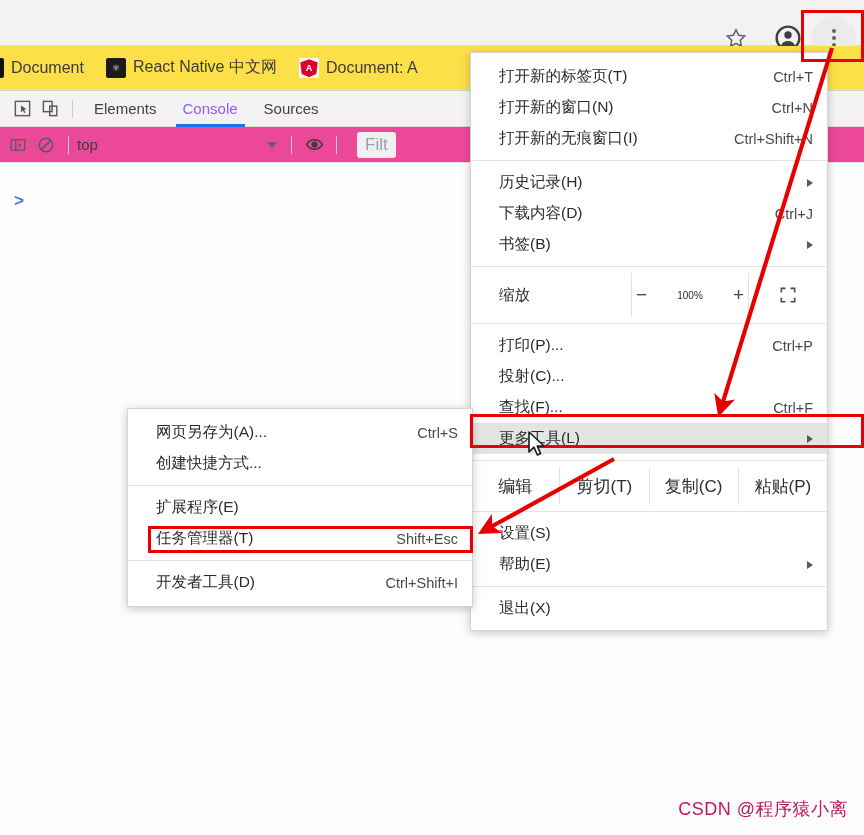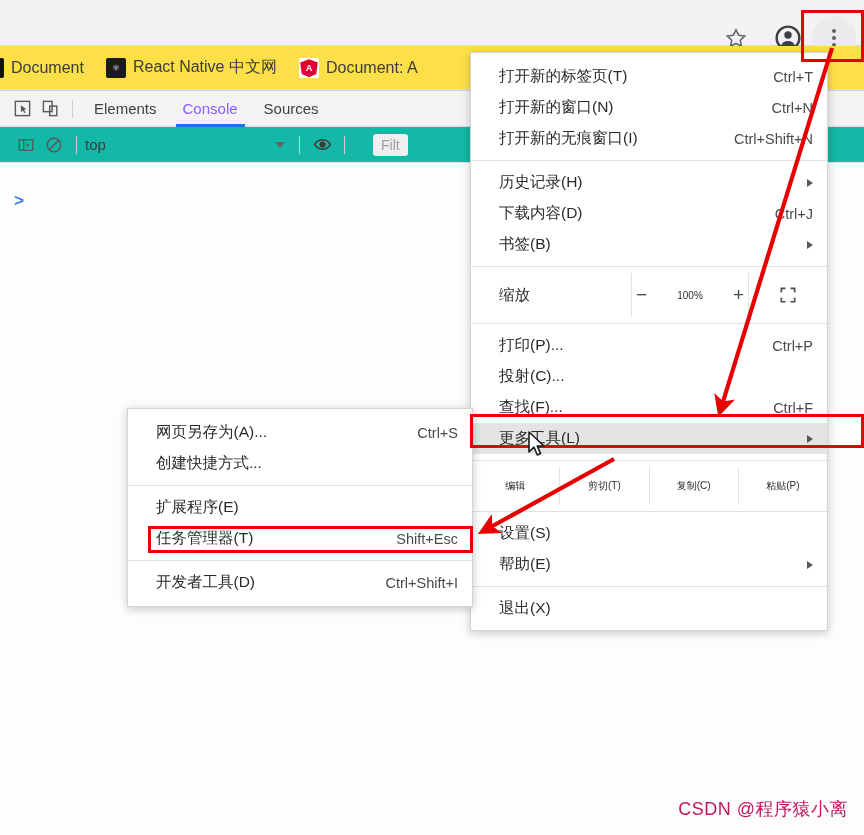--- a/index.html
+++ b/index.html
@@ -105,43 +105,43 @@
     content: "";
     position: absolute; left: 6px; right: 6px; bottom: 0;
     height: 3px; background: #1a73e8;
   }
 
   .dt-filterbar {
     position: relative;
     height: 36px;
     border-bottom: 1px solid #e4e4e4;
     display: flex; align-items: center;
-    background: #14b8a6;
-    padding-left: 12px;
+    background: #ec4899;
+    padding-left: 4px;
     box-sizing: border-box;
   }
   .ctx-select {
     display: flex; align-items: center;
     font-size: 15px; color: #3c3c3c;
     width: 200px;
     justify-content: space-between;
     padding-right: 6px;
   }
   .caret-down {
     width: 0; height: 0;
     border-left: 5px solid transparent;
     border-right: 5px solid transparent;
     border-top: 6px solid #5f6368;
   }
   .filter-input {
-    font-size: 14px; color: #9aa0a6;
+    font-size: 17px; color: #9aa0a6;
     background: #efefef;
     border-radius: 3px;
     padding: 3px 8px;
-    margin-left: 20px;
+    margin-left: 12px;
   }
   .console-area {
     position: absolute; left: 0; top: 73px;
     width: 864px; height: 672px;
     background: #fdfdfd;
   }
   .console-prompt {
     position: absolute; left: 14px; top: 28px;
     font-size: 17px; color: #3b78e7; font-weight: bold;
     font-family: "Liberation Mono", "DejaVu Sans Mono", monospace;
@@ -217,21 +217,21 @@
 
   
   .edit-row {
     display: flex; align-items: stretch;
     height: 38px;
   }
   .edit-cell {
     display: flex; align-items: center; justify-content: center;
     flex: 1 1 0;
     border-left: 1px solid #e2e2e2;
-    font-size: 10px;
+    font-size: 17px;
   }
   .edit-cell:first-child { border-left: none; }
 
   
   .anno-layer {
     position: absolute; left: 0; top: 0;
     width: 864px; height: 835px;
     pointer-events: none;
   }
   .red-box {

